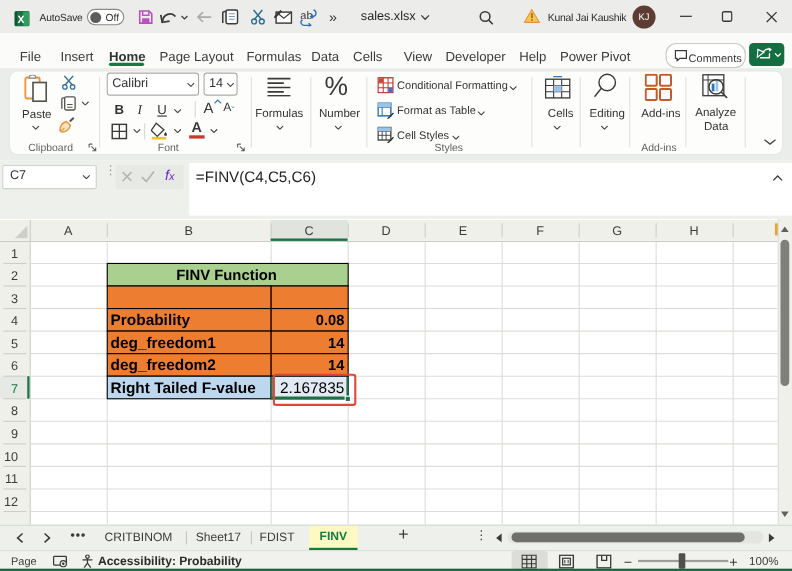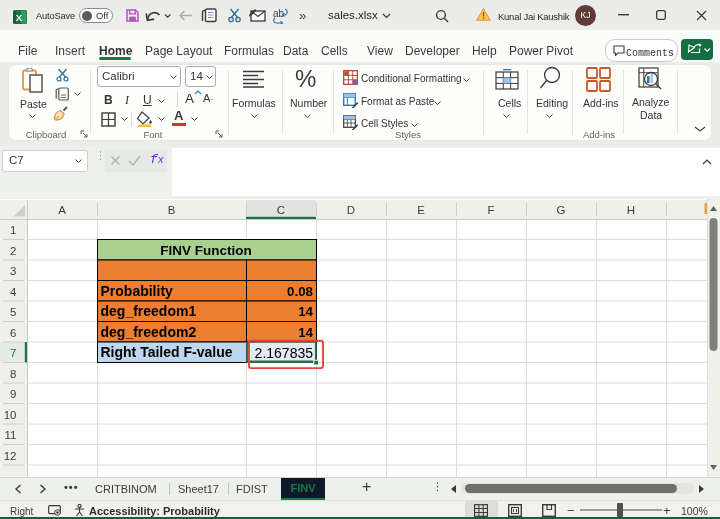--- a/index.html
+++ b/index.html
@@ -10,40 +10,40 @@
 #titlebar{left:0;top:0;width:720px;height:30px;background:#ececea;}
 #titlebar .t{color:#333;font-size:11px;}
 .toggle{left:79px;top:8px;width:34px;height:15px;border:1px solid #8a8a86;border-radius:8.5px;background:#fff;box-sizing:border-box;}
 .toggle .knob{position:absolute;left:2px;top:1.5px;width:10px;height:10px;border-radius:50%;background:#5c5c5c;}
 .toggle .lbl{position:absolute;left:16px;top:1.5px;font-size:9.3px;color:#333;}
 
 #tabrow{left:0;top:30px;width:720px;height:32px;background:#fbfbfa;}
 .rtab{position:absolute;top:13.5px;font-size:12px;color:#3b3b3b;}
 .rtab.active{color:#127c42;font-weight:bold;color:#333;text-align:right;}
 #homeuline{left:99px;top:57px;width:32px;height:3px;background:#127c42;border-radius:2px;}
-#commentsbtn{left:605px;top:39px;width:71px;height:21px;background:#fff;border:1px solid #c9c9c6;border-radius:10px;font-size:11px;color:#333;text-align:center;line-height:20px;font-family:Liberation Mono, monospace;}
+#commentsbtn{left:605px;top:39px;width:71px;height:21px;background:#fff;border:1px solid #c9c9c6;border-radius:10px;font-size:11px;color:#333;text-align:center;line-height:20px;}
 #sharebtn{left:681px;top:39px;width:32px;height:21px;background:#156e41;border-radius:4px;}
 
 #ribbon{left:0;top:62px;width:720px;height:84px;background:#ebedea;}
 #ribboncard{left:8px;top:64px;width:704px;height:77px;background:#fdfdfc;border:1px solid #e6e6e2;border-radius:8px;box-sizing:border-box;}
 .gdiv{position:absolute;top:8px;width:1px;height:64px;background:#e2e2de;}
 .glabel{position:absolute;top:67px;font-size:9.5px;color:#5f5f5c;width:100px;text-align:center;margin-left:-50px;}
 .rtext{position:absolute;font-size:10.5px;color:#333;}
 .combo{position:absolute;background:#fff;border:1px solid #ababa8;border-radius:3px;box-sizing:border-box;}
 .caret{position:absolute;width:7px;height:4px;}
 .dlauncher{position:absolute;width:9px;height:9px;}
 
 #fbar{left:0;top:146px;width:720px;height:53px;background:#eef0ec;}
 #namebox{left:2px;top:4px;width:86px;height:22px;background:#fff;border:1px solid #d0d0cc;border-radius:2px;box-sizing:border-box;}
 #fxbox{left:105px;top:4px;width:62px;height:22px;background:#e7e9e5;border-radius:2px;}
 #finput{left:172px;top:2px;width:548px;height:48px;background:#fff;}
 
 #sheettabs{left:0;top:477px;width:720px;height:23px;background:#eef0ec;border-top:1px solid #d4d6d2;box-sizing:border-box;}
 .stab{position:absolute;top:5px;font-size:11px;color:#3c3c3a;}
-#finvtab{left:281px;top:0px;width:44px;height:22px;background:#0f172a;border-bottom:2px solid #127c42;box-sizing:border-box;text-align:center;}
+#finvtab{left:281px;top:0px;width:44px;height:22px;background:#fef9c3;border-bottom:2px solid #127c42;box-sizing:border-box;text-align:center;}
 #finvtab span{font-size:11px;font-weight:bold;color:#127c42;line-height:20px;}
 
 #statusbar{left:0;top:500px;width:720px;height:19px;background:#f1f2ee;border-top:1px solid #dddedb;box-sizing:border-box;}
 #greenline{left:0;top:517px;width:720px;height:2px;background:#16613a;}
 </style>
 </head>
 <body>
 <div id="app">
 
 <div class="abs" id="titlebar">
@@ -275,21 +275,21 @@
   <div class="rtext" style="left:361px;top:11px;font-size:10px;">Conditional Formatting</div>
   <svg class="caret" style="left:463px;top:16px" viewBox="0 0 7 4">
         <path d="M0.5 0.5 l3 3 3-3" fill="none" stroke="#444" stroke-width="1"></path>
       </svg>
   <svg class="abs" style="left:343px;top:31px" width="15" height="15" viewBox="0 0 15 15">
     <rect x="0.7" y="0.7" width="11.6" height="11.6" fill="#fff" stroke="#2e75b6" stroke-width="1.4"></rect>
     <path d="M0.7 4.4 h11.6 M4.4 0.7 v11.6" stroke="#2e75b6" stroke-width="1"></path>
     <rect x="0.7" y="0.7" width="11.6" height="3.7" fill="#9dc3e6"></rect>
     <path d="M9 14.5 l5-5 1 0 0 1 -5 5 -1.5 0.5 z" fill="#3a3a3a"></path>
   </svg>
-  <div class="rtext" style="left:361px;top:34px;font-size:10px;">Format as Paste</div>
+  <div class="rtext" style="left:361px;top:34px;font-size:10px;">Format as Table</div>
   <svg class="caret" style="left:434px;top:39px" viewBox="0 0 7 4">
         <path d="M0.5 0.5 l3 3 3-3" fill="none" stroke="#444" stroke-width="1"></path>
       </svg>
   <svg class="abs" style="left:343px;top:53px" width="15" height="15" viewBox="0 0 15 15">
     <rect x="0.7" y="0.7" width="11.6" height="11.6" fill="#fff" stroke="#3a3a3a" stroke-width="1.2"></rect>
     <path d="M0.7 4.4 h11.6 M4.4 0.7 v11.6 M8 0.7 v11.6 M0.7 8 h11.6" stroke="#3a3a3a" stroke-width="0.8"></path>
     <rect x="0.7" y="0.7" width="11.6" height="3.7" fill="#9dc3e6"></rect>
     <path d="M9 14.5 l5-5 1 0 0 1 -5 5 -1.5 0.5 z" fill="#3a3a3a"></path>
   </svg>
   <div class="rtext" style="left:361px;top:56px;font-size:10px;">Cell Styles</div>
@@ -354,22 +354,23 @@
         <path d="M0.5 0.5 l3 3 3-3" fill="none" stroke="#444" stroke-width="1"></path>
       </svg>
   <div class="abs" style="left:95px;top:7px;width:3px;height:16px;color:#9a9a96;font-size:11px;line-height:5px;">⋮</div>
   <div class="abs" id="fxbox"></div>
   <svg class="abs" style="left:110px;top:9px" width="11" height="11" viewBox="0 0 11 11">
         <path d="M1.5 1.5 l8 8 M9.5 1.5 l-8 8" stroke="#b3b3af" stroke-width="1.4"></path>
       </svg>
   <svg class="abs" style="left:128px;top:9px" width="13" height="11" viewBox="0 0 13 11">
         <path d="M1 6 l4 4 L12 1" fill="none" stroke="#b3b3af" stroke-width="1.5"></path>
       </svg>
-  <div class="abs" style="left:150px;top:6px;font-size:13px;font-style:italic;font-family:Liberation Mono, monospace;color:#6d28d9;"><i>f</i><span style="font-size:10px">x</span></div>
+  <div class="abs" style="left:150px;top:6px;font-size:13px;font-style:italic;font-family:Liberation Sans, sans-serif;color:#6d28d9;"><i>f</i><span style="font-size:10px">x</span></div>
   <div class="abs" id="finput"></div>
+  <div class="rtext" style="left:178px;top:7px;font-size:13.8px;color:#1f1f1f;">=FINV(C4,C5,C6)</div>
   <svg class="abs" style="left:702px;top:13px" width="10" height="6" viewBox="0 0 10 6">
         <path d="M1 5 l4-4 4 4" fill="none" stroke="#3a3a3a" stroke-width="1.2"></path>
       </svg>
 </div>
 
 <svg class="abs" id="sheet" style="left:0;top:199px" width="720" height="278" viewBox="0 0 720 278">
   <rect x="0" y="0" width="707" height="278" fill="#ffffff"></rect>
   <rect x="0" y="1" width="707" height="19" fill="#f0f0eb"></rect>
   <rect x="0" y="1" width="27" height="277" fill="#f0f0eb"></rect>
   <rect x="246" y="1" width="70" height="19" fill="#e1e3de"></rect>
@@ -511,21 +512,21 @@
         <path d="M7 1 L2 5 l5 4 z" fill="#3a3a3a"></path>
       </svg>
   <div class="abs" style="left:461px;top:5px;width:233px;height:11px;background:#e4e5e1;border-radius:6px;"></div>
   <div class="abs" style="left:465px;top:6px;width:212px;height:9px;background:#6f6f6c;border-radius:5px;"></div>
   <svg class="abs" style="left:698px;top:6px" width="8" height="10" viewBox="0 0 8 10">
         <path d="M1 1 L6 5 l-5 4 z" fill="#3a3a3a"></path>
       </svg>
 </div>
 
 <div class="abs" id="statusbar">
-  <div class="abs" style="left:10px;top:4.5px;font-size:10px;color:#3c3c3a;">Right</div>
+  <div class="abs" style="left:10px;top:4.5px;font-size:10px;color:#3c3c3a;">Page</div>
   <svg class="abs" style="left:48px;top:4px" width="13" height="11" viewBox="0 0 13 11">
     <rect x="0.7" y="0.7" width="11.6" height="8" rx="1" fill="none" stroke="#3a3a3a" stroke-width="1.2"></rect>
     <circle cx="9.5" cy="7.5" r="2.8" fill="#f1f2ee" stroke="#3a3a3a" stroke-width="1"></circle>
     <circle cx="9.5" cy="7.5" r="1.2" fill="#3a3a3a"></circle>
   </svg>
   <svg class="abs" style="left:73px;top:3px" width="13" height="13" viewBox="0 0 13 13">
     <circle cx="6.5" cy="2" r="1.6" fill="none" stroke="#3a3a3a" stroke-width="1.1"></circle>
     <path d="M2 5 h9 M6.5 4 v4 M6.5 8 l-3 4 M6.5 8 l3 4" fill="none" stroke="#3a3a3a" stroke-width="1.1"></path>
   </svg>
   <div class="abs" style="left:89px;top:4px;font-size:11px;font-weight:bold;color:#2b2b2b;">Accessibility: Probability</div>

